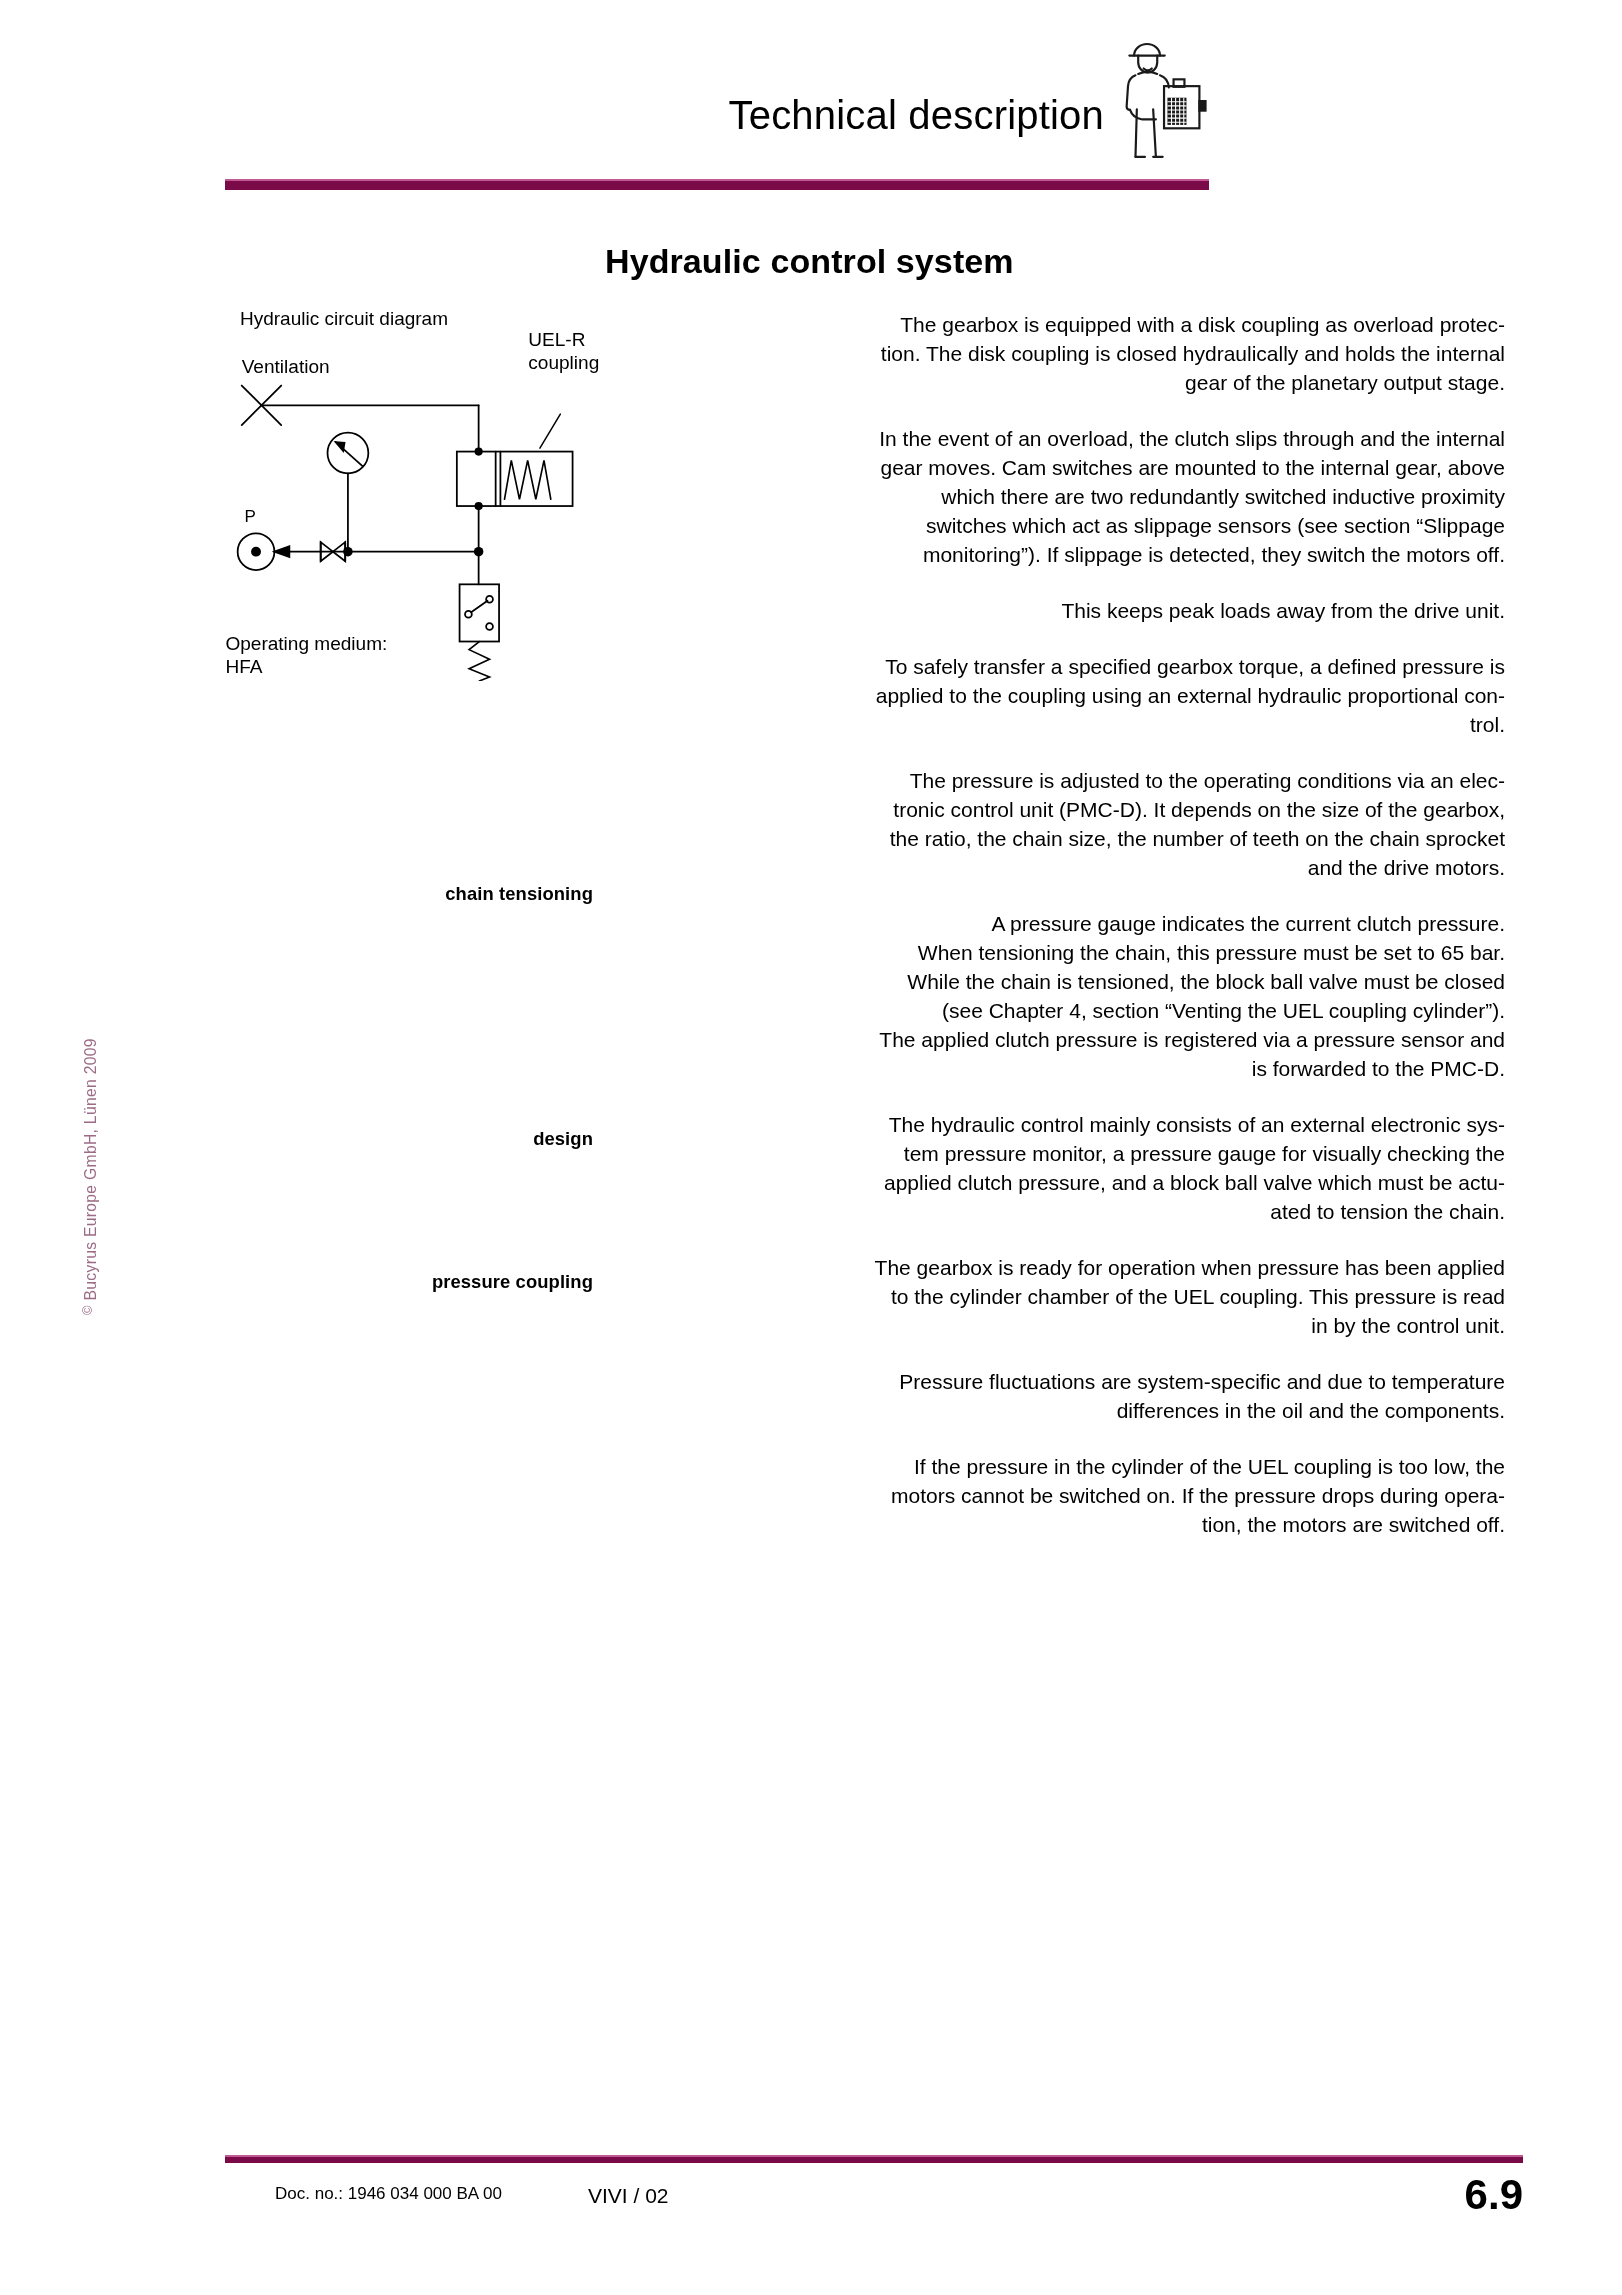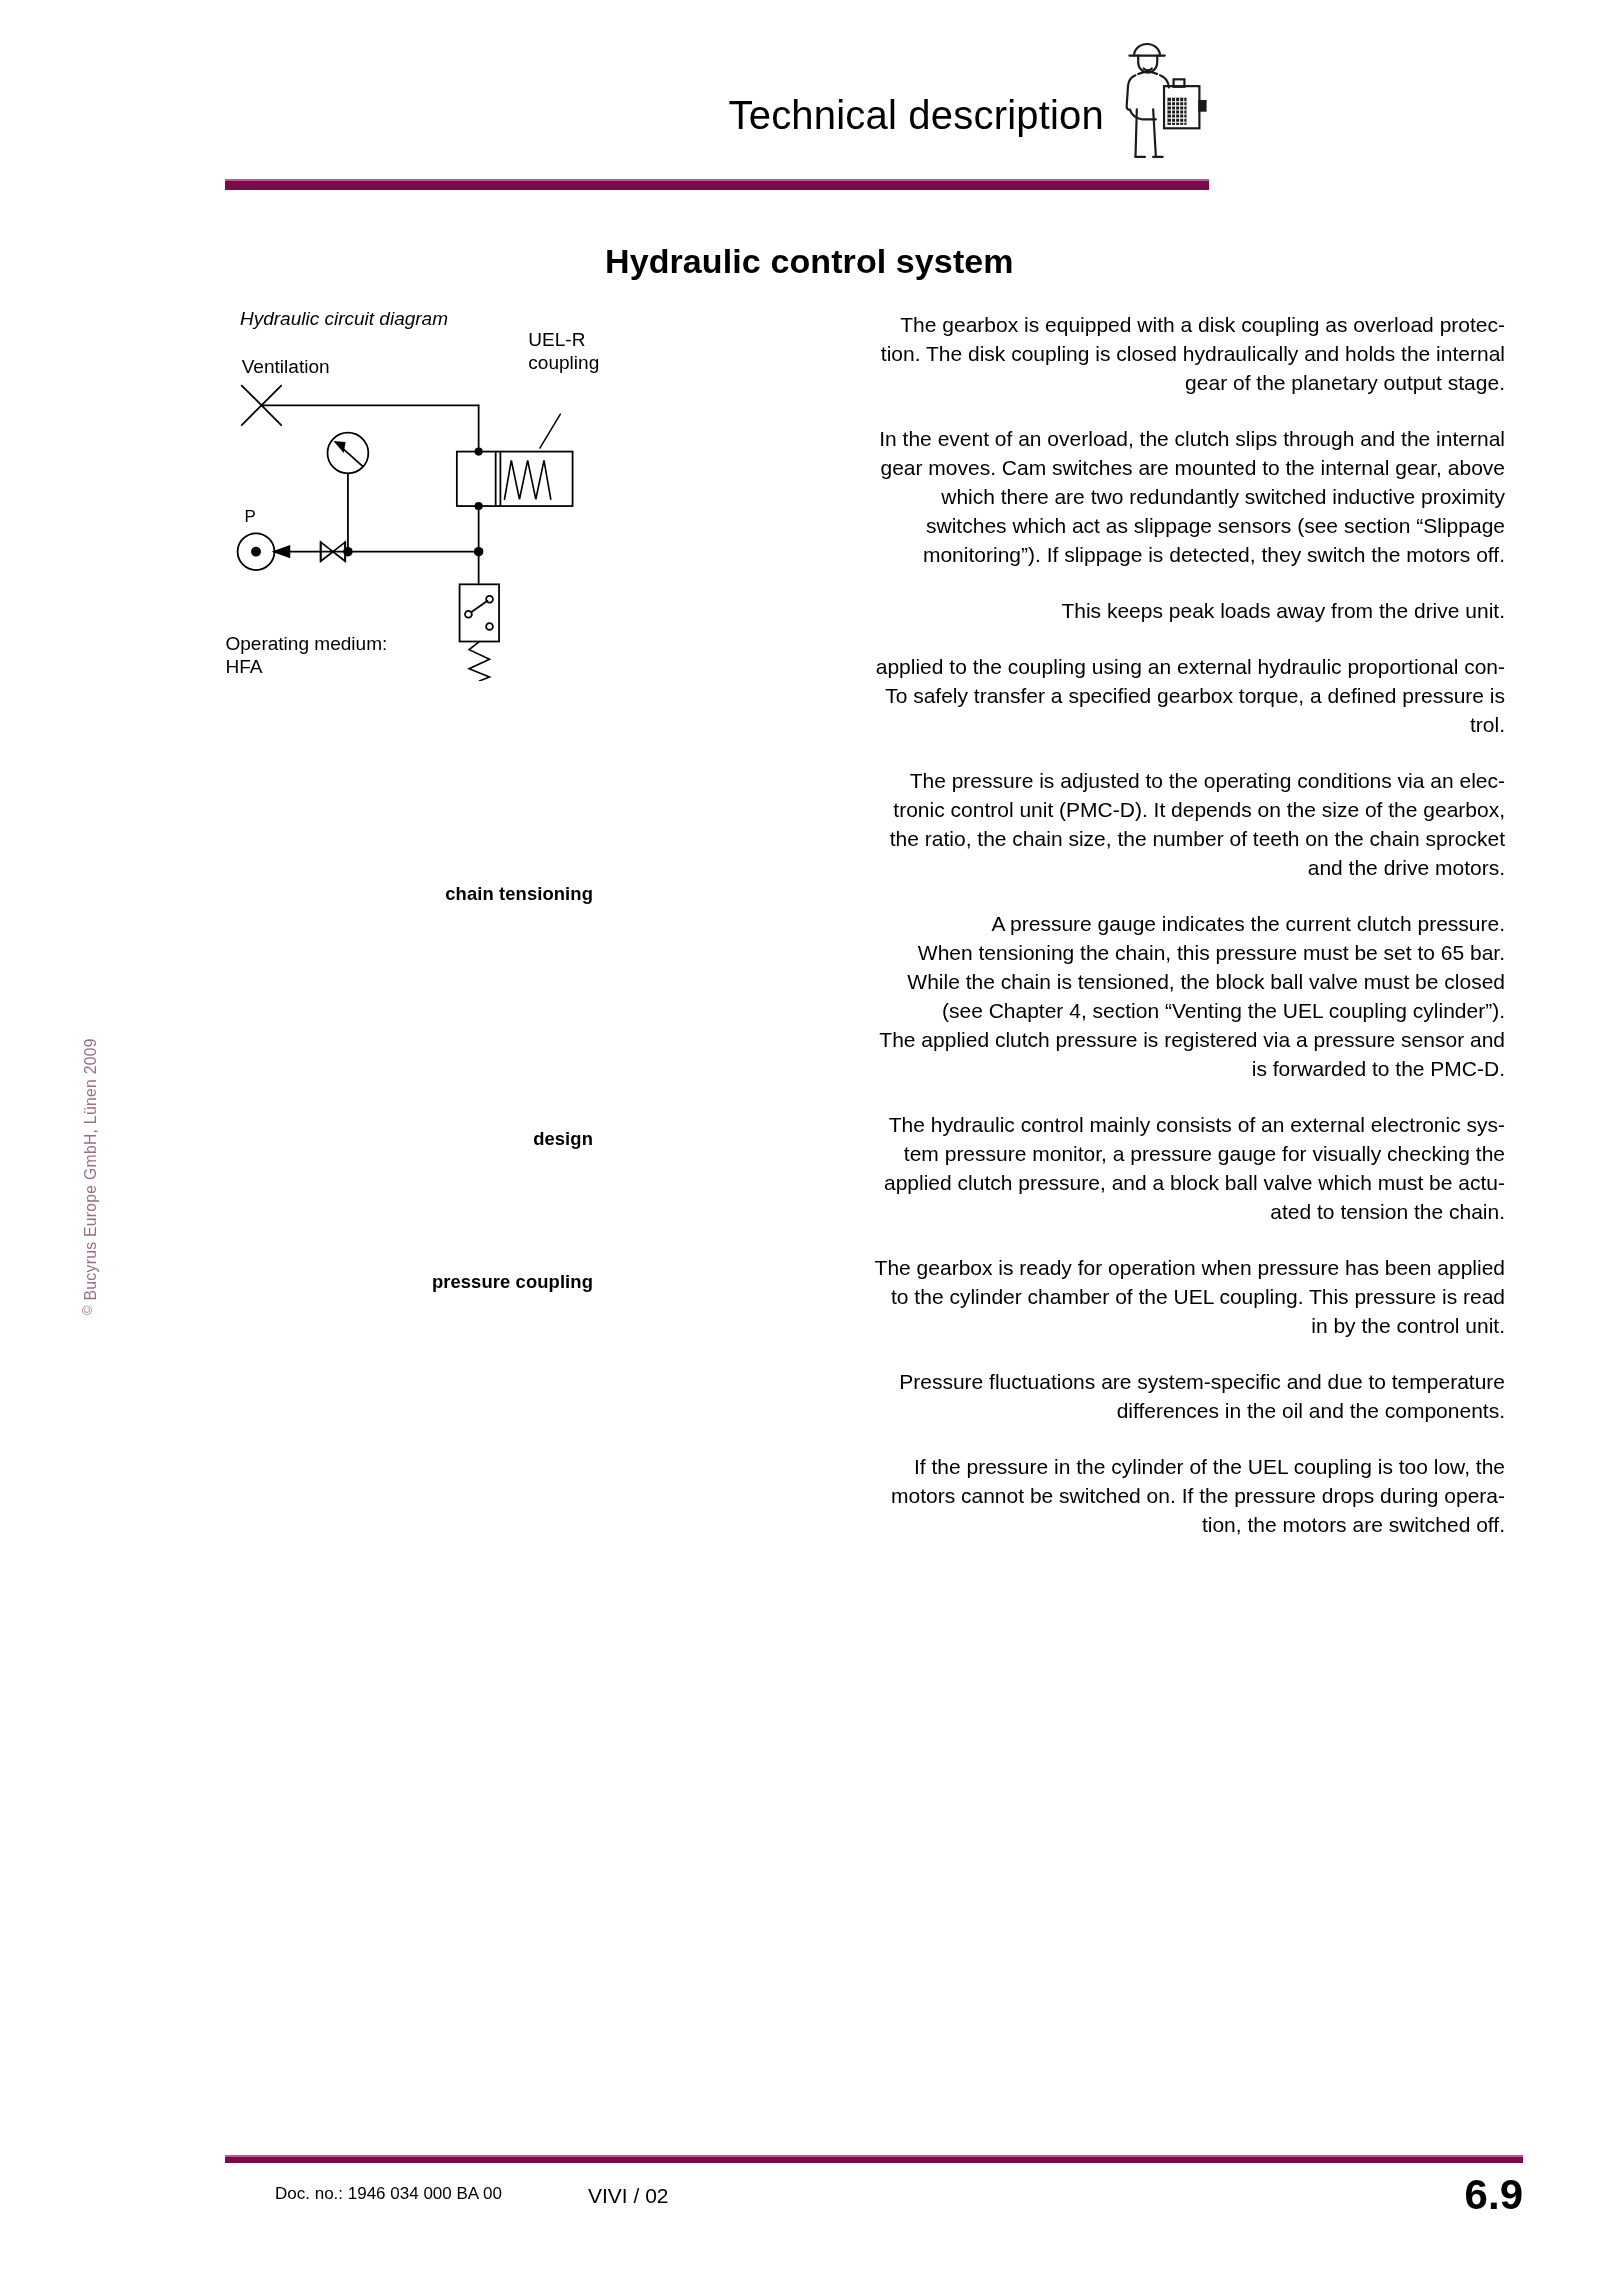--- a/index.html
+++ b/index.html
@@ -124,21 +124,20 @@
     letter-spacing: 0.1px;
   }
 
   
   .diagram-caption {
     position: absolute;
     left: 240px;
     top: 308px;
     font-size: 19px;
     white-space: nowrap;
-    font-style: italic;
   }
   .diagram-svg-wrap {
     position: absolute;
     left: 225px;
     top: 327px;
     width: 382px;
     height: 354px;
   }
 
   
@@ -311,22 +310,22 @@
       <span class="para-line">which there are two redundantly switched inductive proximity</span>
       <span class="para-line">switches which act as slippage sensors (see section “Slippage</span>
       <span class="para-line">monitoring”). If slippage is detected, they switch the motors off.</span>
     </p>
 
     <p class="para">
       <span class="para-line">This keeps peak loads away from the drive unit.</span>
     </p>
 
     <p class="para">
+      <span class="para-line">To safely transfer a specified gearbox torque, a defined pressure is</span>
       <span class="para-line">applied to the coupling using an external hydraulic proportional con-</span>
-      <span class="para-line">To safely transfer a specified gearbox torque, a defined pressure is</span>
       <span class="para-line">trol.</span>
     </p>
 
     <p class="para">
       <span class="para-line">The pressure is adjusted to the operating conditions via an elec-</span>
       <span class="para-line">tronic control unit (PMC-D). It depends on the size of the gearbox,</span>
       <span class="para-line">the ratio, the chain size, the number of teeth on the chain sprocket</span>
       <span class="para-line">and the drive motors.</span>
     </p>
 

